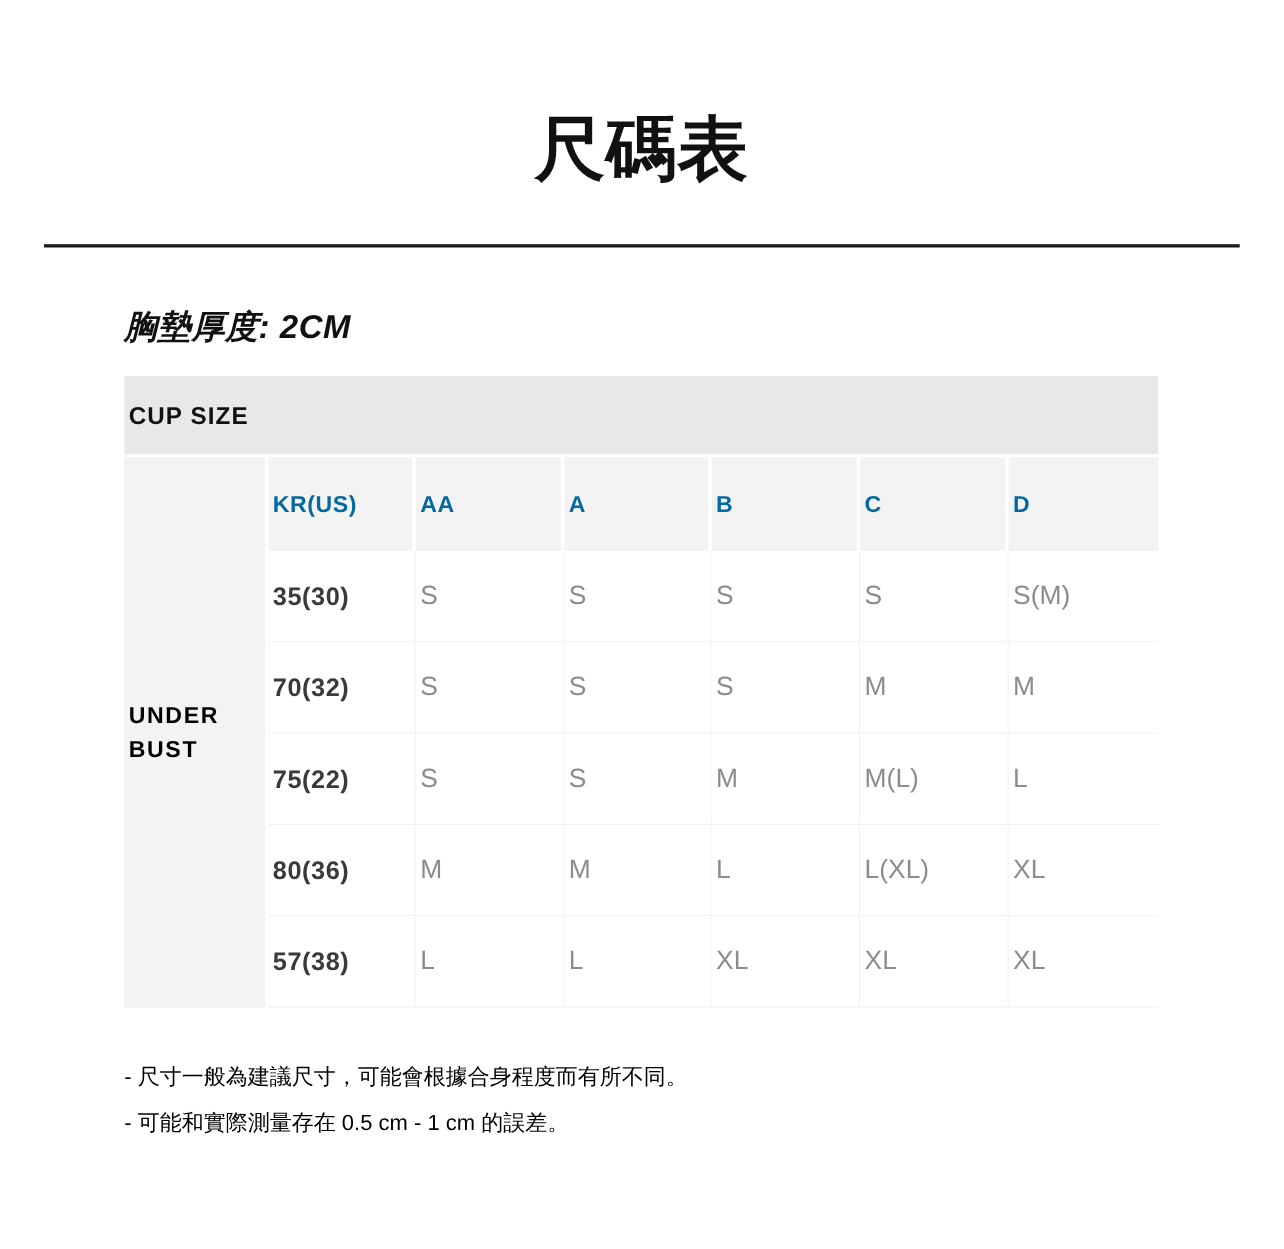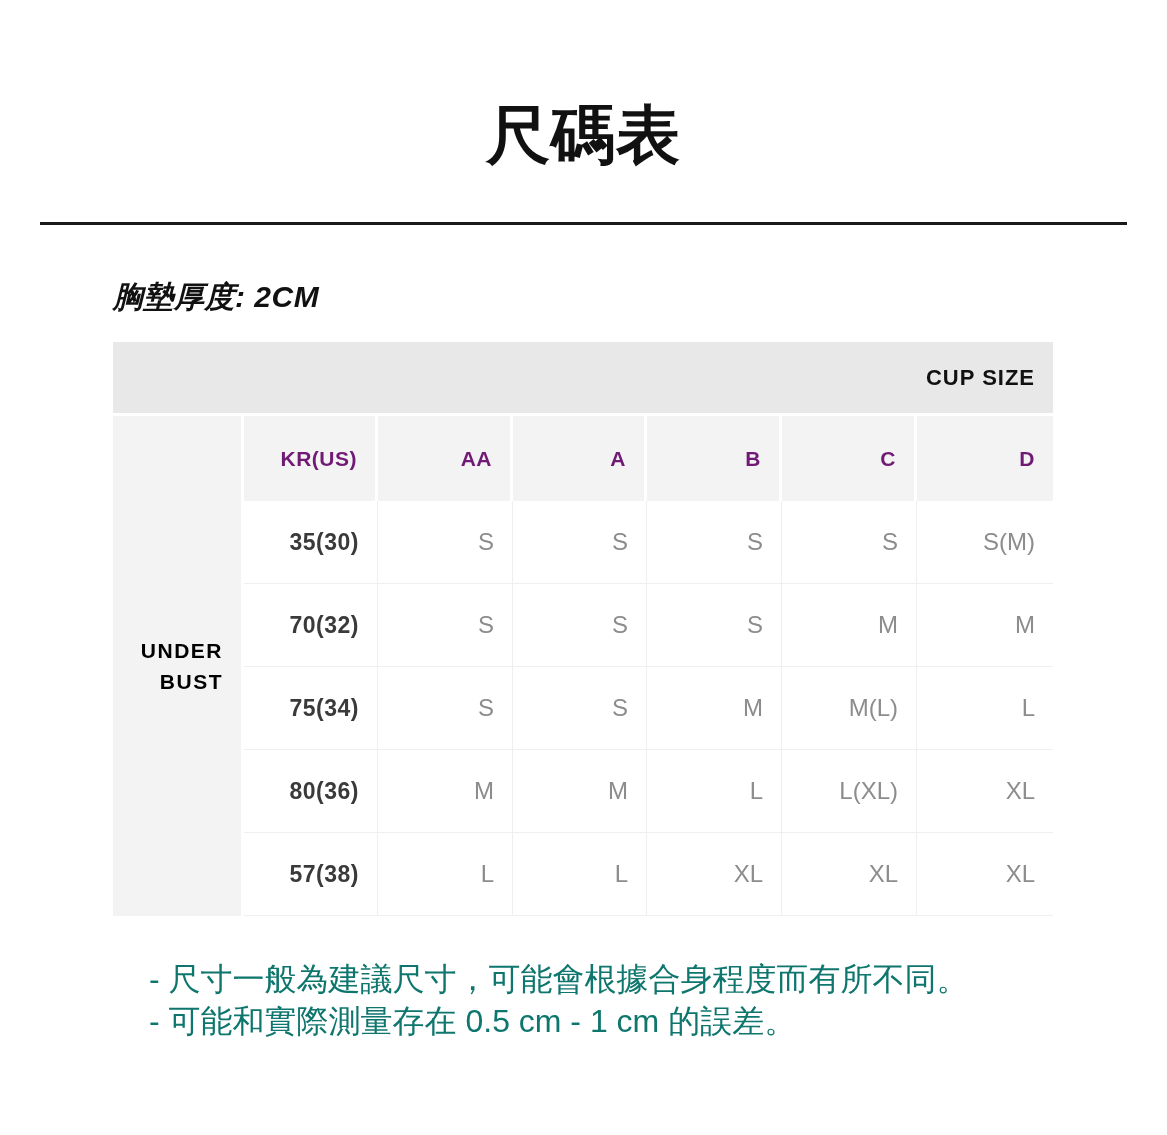--- a/index.html
+++ b/index.html
@@ -38,43 +38,43 @@
 
   table.size-table {
     border-collapse: separate;
     border-spacing: 0;
     table-layout: fixed;
     width: 940px;
     margin: 24px 0 0 113px;
   }
 
   .size-table td, .size-table th {
-    padding: 18px;
-    text-align: right;
+    padding: 4px;
+    text-align: left;
     vertical-align: middle;
   }
 
   
   .cup-cell {
     height: 74px;
     background: #e8e8e8;
     font-size: 22px;
     font-weight: 700;
     letter-spacing: 1px;
     color: #111111;
     border-bottom: 3px solid #ffffff;
   }
 
   
   .head-row th {
     height: 85px;
     background: #f3f3f3;
     font-size: 21px;
     font-weight: 700;
-    color: #701a75;
+    color: #0369a1;
     letter-spacing: 0.5px;
     border-right: 3px solid #ffffff;
   }
   .head-row th:last-child { border-right: none; }
 
   
   .axis-cell {
     background: #f3f3f3;
     border-right: 3px solid #ffffff;
     font-size: 21px;
@@ -102,24 +102,23 @@
   .val {
     font-size: 24px;
     font-weight: 400;
     color: #8c8c8c;
   }
 
   .notes {
     margin: 42px 0 0 113px;
   }
   .note-line {
-    font-size: 32px;
-    color: #0f766e;
+    font-size: 20px;
+    color: #000000;
     line-height: 42px;
-    margin-left: 36px;
   }
 </style>
 </head>
 <body>
 
 <div class="page">
 
   <div class="page-title">尺碼表</div>
 
   <div class="divider"></div>
@@ -167,21 +166,21 @@
     <tr class="data-row">
       <td class="row-label">70(32)</td>
       <td class="val">S</td>
       <td class="val">S</td>
       <td class="val">S</td>
       <td class="val">M</td>
       <td class="val">M</td>
     </tr>
 
     <tr class="data-row">
-      <td class="row-label">75(34)</td>
+      <td class="row-label">75(22)</td>
       <td class="val">S</td>
       <td class="val">S</td>
       <td class="val">M</td>
       <td class="val">M(L)</td>
       <td class="val">L</td>
     </tr>
 
     <tr class="data-row">
       <td class="row-label">80(36)</td>
       <td class="val">M</td>

